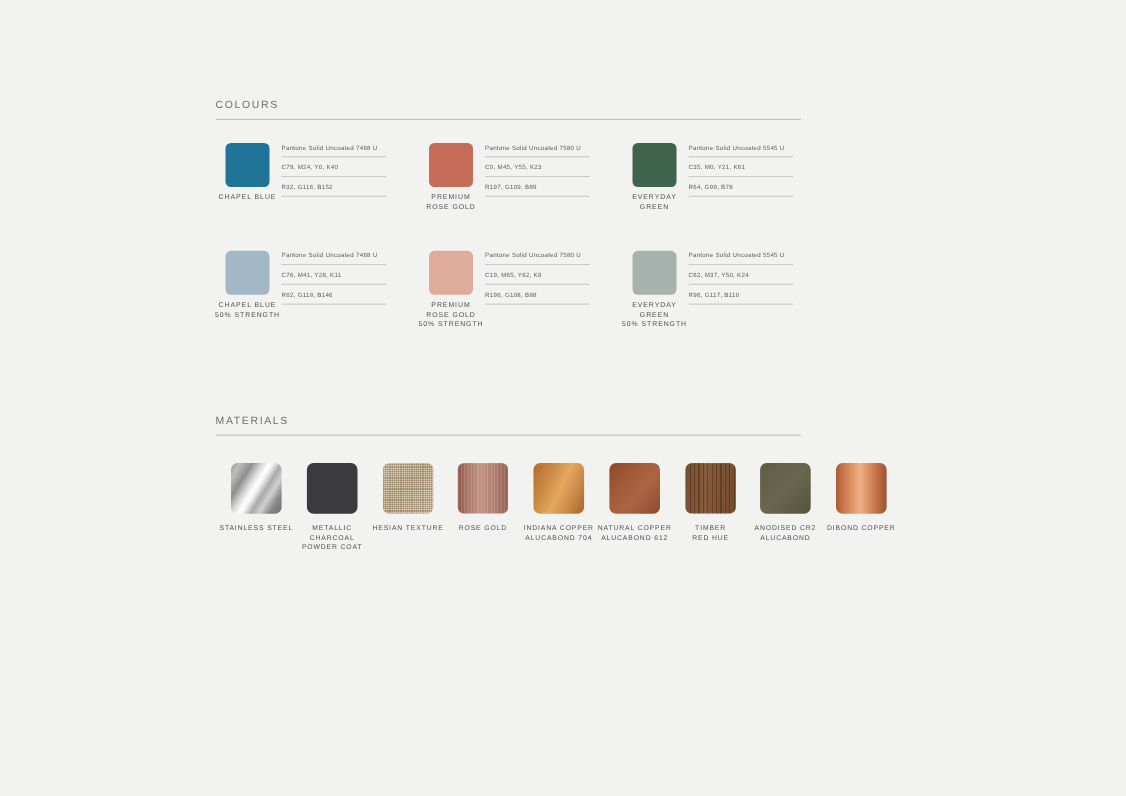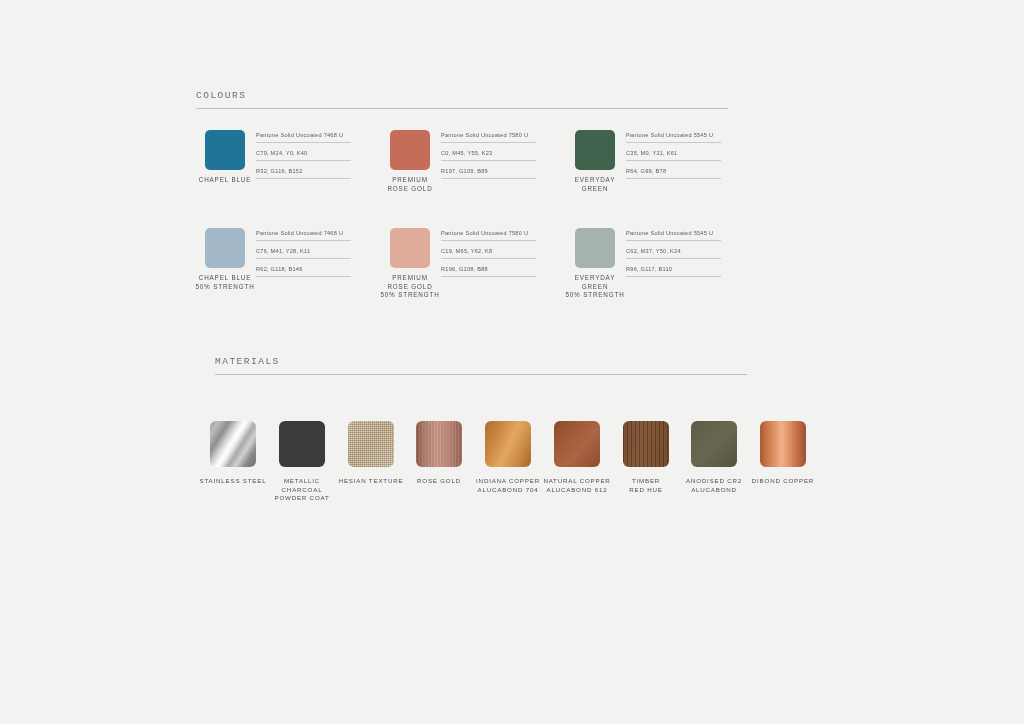--- a/index.html
+++ b/index.html
@@ -21,38 +21,37 @@
     left: 0; top: 0;
     width: 1024px;
     height: 724px;
   }
 
   
   .section-header {
     position: absolute;
     left: 196px;
     width: 532px;
-    font-family: Liberation Mono, monospace;
   }
   .section-title {
     font-size: 9.5px;
     letter-spacing: 1.5px;
     color: #6d6d6d;
     font-weight: 400;
     padding-bottom: 7px;
     text-transform: uppercase;
   }
   .section-rule {
     height: 1px;
     background: #bdbdbc;
     width: 100%;
   }
 
   #colours-header { top: 90px; }
-  #materials-header { top: 356px; margin-left: 19px; }
+  #materials-header { top: 377px; }
 
   
   .colours-grid {
     position: absolute;
     left: 196px;
     top: 130px;
     width: 560px;
   }
   .colour-row {
     position: relative;

